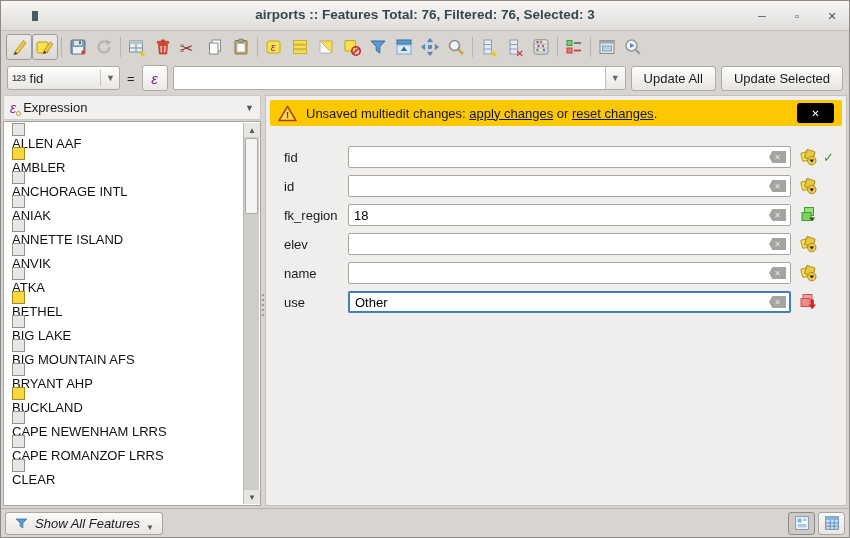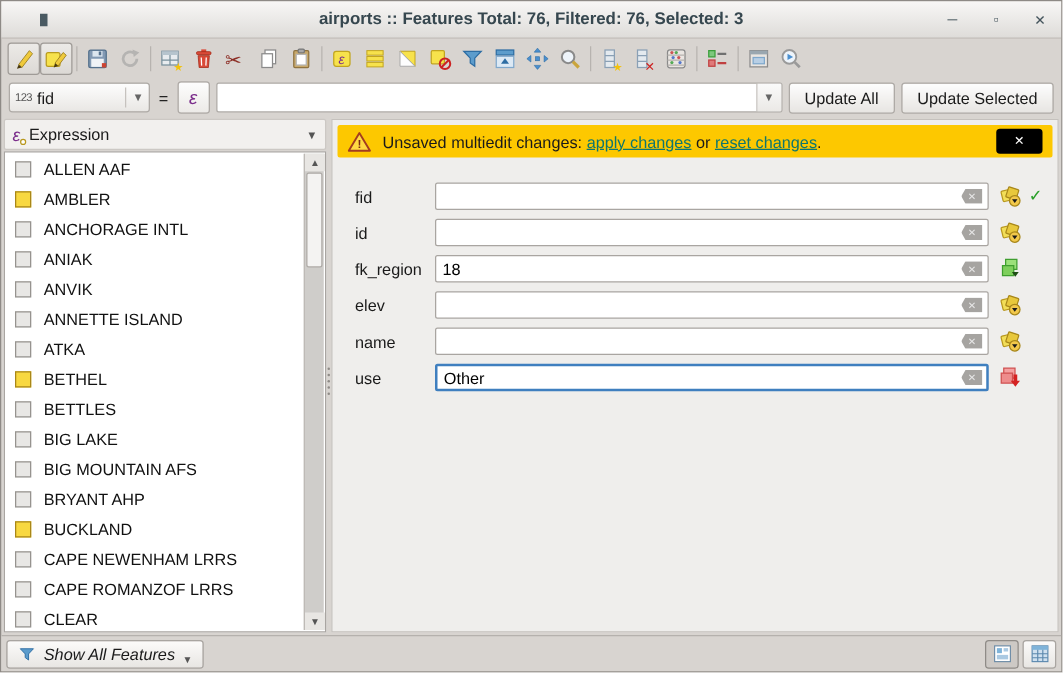--- a/index.html
+++ b/index.html
@@ -18,57 +18,57 @@
   .toolbar { height:32px; display:flex; align-items:center; padding:0 5px; }
   .tbtn { width:26px; height:26px; display:flex; align-items:center; justify-content:center; border:1px solid transparent; border-radius:3px; }
   .tbtn.active { background:linear-gradient(#eceae7,#dcd9d5); border-color:#9f9b97; }
   .tbtn.disabled { opacity:.55; }
   .tbtn svg { width:20px; height:20px; }
   .tsep { width:1px; height:20px; background:#b7b3af; margin:0 3px; }
 
   
   .filter-row { height:30px; display:flex; align-items:center; padding:0 6px; gap:5px; }
   .combo { height:24px; width:113px; background:linear-gradient(#fdfdfd,#e9e7e4); border:1px solid #aeaaa6; border-radius:3px; display:flex; align-items:center; padding:0 4px; }
-  .combo .type-badge { font-size:9px; font-weight:normal; color:#555; margin-right:4px; letter-spacing:-.5px; }
+  .combo .type-badge { font-size:9px; font-weight:bold; color:#555; margin-right:4px; letter-spacing:-.5px; }
   .combo .combo-arrow { margin-left:auto; color:#666; font-size:9px; border-left:1px solid #c6c2be; padding-left:5px; height:16px; display:flex; align-items:center; }
   .eq { font-size:13px; color:#222; padding:0 2px; }
   .eps-btn { width:26px; height:26px; background:linear-gradient(#fdfdfd,#eceae7); border:1px solid #aeaaa6; border-radius:3px; color:#7b2d8b; font-size:15px; font-style:italic; display:flex; align-items:center; justify-content:center; }
   .expr-wrap { flex:1; height:24px; background:#fff; border:1px solid #aeaaa6; border-radius:2px; display:flex; align-items:center; }
   .expr-wrap input { flex:1; border:none; outline:none; height:20px; padding:0 5px; font-size:13px; background:transparent; }
   .expr-wrap .dd { width:20px; height:100%; border-left:1px solid #c6c2be; display:flex; align-items:center; justify-content:center; color:#666; font-size:9px; background:linear-gradient(#fafafa,#ebe9e6); }
   .pbtn { height:25px; padding:0 12px; background:linear-gradient(#fdfdfd,#e7e5e2); border:1px solid #aeaaa6; border-radius:3px; font-size:13px; color:#1a1a1a; white-space:nowrap; }
 
   
   .main { position:absolute; top:92px; bottom:29px; left:0; right:0; }
   .left-panel { position:absolute; left:2px; top:2px; width:258px; bottom:2px; }
   .panel-header { height:25px; background:#f2f0ee; border:1px solid #ccc8c4; border-radius:2px; display:flex; align-items:center; padding:0 6px; }
   .panel-header .eps-ico { color:#7b2d8b; font-style:italic; font-size:14px; margin-right:7px; position:relative; }
   .panel-header .eps-ico i { position:absolute; right:-5px; bottom:0; width:5px; height:5px; border:1.2px solid #b8971e; border-radius:50%; background:#fff; }
   .panel-header .hdr-arrow { margin-left:auto; color:#555; font-size:9px; }
   .feature-list { position:absolute; top:26px; left:0; right:0; bottom:0; background:#fff; border:1px solid #a9a5a1; overflow:hidden; }
   .flist-inner { position:absolute; top:1px; left:1px; right:17px; bottom:1px; }
-  .feat-item { height:24px; display:flex; align-items:center; padding-left:7px; }
+  .feat-item { height:24px; display:flex; align-items:flex-start; padding-left:7px;flex-direction:column; }
   .feat-cb { width:13px; height:13px; border:1px solid #96938f; background:#e8e7e5; margin-right:10px; flex:none; }
   .feat-cb.sel { background:#f8d840; border-color:#a8861a; }
   .feat-label { font-size:13px; color:#111; white-space:nowrap; }
   
   .vscroll { position:absolute; top:1px; right:1px; bottom:1px; width:16px; background:#cfcdca; border-left:1px solid #bebab6; }
   .varrow { position:absolute; left:0; width:16px; height:14px; background:#e8e6e3; display:flex; align-items:center; justify-content:center; font-size:8px; color:#555; }
   .varrow.up { top:0; } .varrow.down { bottom:0; }
   .vthumb { position:absolute; left:1px; top:15px; width:13px; height:76px; background:#f4f3f2; border:1px solid #aeaaa6; border-radius:2px; }
   .splitter { position:absolute; left:260px; top:195px; width:4px; height:34px; display:flex; flex-direction:column; gap:3px; align-items:center; justify-content:center; }
   .splitter i { width:2px; height:2px; background:#8f8b87; border-radius:50%; }
 
   .right-panel { position:absolute; left:264px; right:2px; top:2px; bottom:2px; background:#efeeec; border:1px solid #c5c1bd; }
 
   
   .banner { margin:4px; height:26px; background:#fdc800; border-radius:2px; display:flex; align-items:center; padding:0 8px; gap:9px; }
   .banner svg { width:19px; height:17px; flex:none; }
   .banner .msg { font-size:13px; color:#1a1a1a; white-space:nowrap; }
-  .banner .msg a { color:#0f766e; text-decoration:underline; }
+  .banner .msg a { color:#0f172a; text-decoration:underline; }
   .banner .close { margin-left:auto; width:37px; height:20px; background:#000; border-radius:3px; color:#fff; font-size:10px; font-weight:bold; display:flex; align-items:center; justify-content:center; }
 
   
   .form { margin-top:20px; }
   .frow { display:flex; align-items:center; height:22px; margin:0 0 7px 18px; }
   .flabel { width:64px; font-size:13px; color:#1a1a1a; flex:none; }
   .finput { position:relative; width:443px; height:22px; flex:none; }
   .finput input { width:100%; height:100%; border:1px solid #a9a5a1; border-radius:2px; background:#fff; padding:0 34px 0 5px; font-size:13px; outline:none; }
   .finput.focused input { border:2px solid #3f7fbf; }
   .clear-btn { position:absolute; right:5px; top:50%; margin-top:-6px; width:17px; height:12px; background:#a6a4a1; clip-path:polygon(20% 0,100% 0,100% 100%,20% 100%,0 50%); display:flex; align-items:center; justify-content:center; }
@@ -325,37 +325,33 @@
             <div class="feat-item">
               <span class="feat-cb"></span>
               <span class="feat-label">ANCHORAGE INTL</span>
             </div>
             <div class="feat-item">
               <span class="feat-cb"></span>
               <span class="feat-label">ANIAK</span>
             </div>
             <div class="feat-item">
               <span class="feat-cb"></span>
+              <span class="feat-label">ANNETTE ISLAND</span>
+            </div>
+            <div class="feat-item">
+              <span class="feat-cb"></span>
               <span class="feat-label">ANVIK</span>
-            </div>
-            <div class="feat-item">
-              <span class="feat-cb"></span>
-              <span class="feat-label">ANNETTE ISLAND</span>
             </div>
             <div class="feat-item">
               <span class="feat-cb"></span>
               <span class="feat-label">ATKA</span>
             </div>
             <div class="feat-item">
               <span class="feat-cb sel"></span>
               <span class="feat-label">BETHEL</span>
-            </div>
-            <div class="feat-item">
-              <span class="feat-cb"></span>
-              <span class="feat-label">BETTLES</span>
             </div>
             <div class="feat-item">
               <span class="feat-cb"></span>
               <span class="feat-label">BIG LAKE</span>
             </div>
             <div class="feat-item">
               <span class="feat-cb"></span>
               <span class="feat-label">BIG MOUNTAIN AFS</span>
             </div>
             <div class="feat-item">

